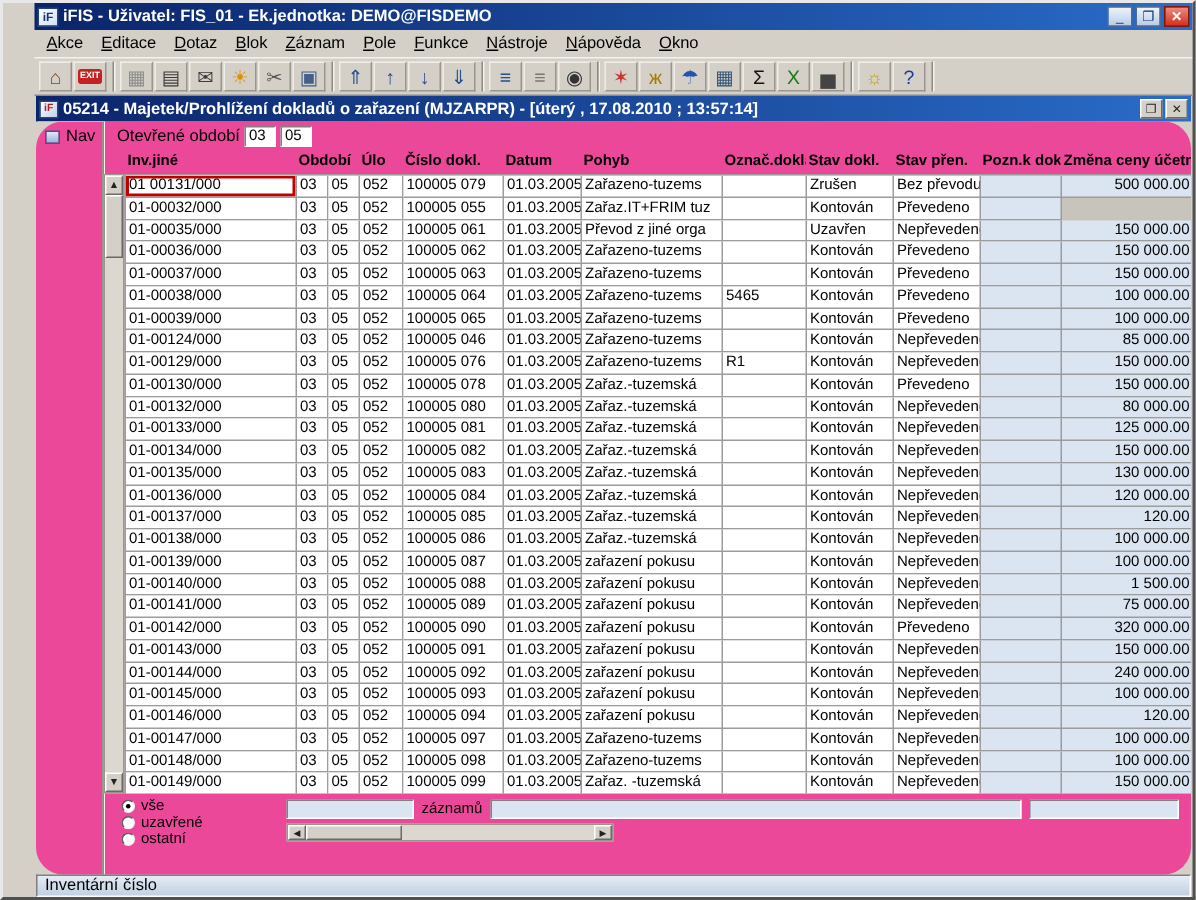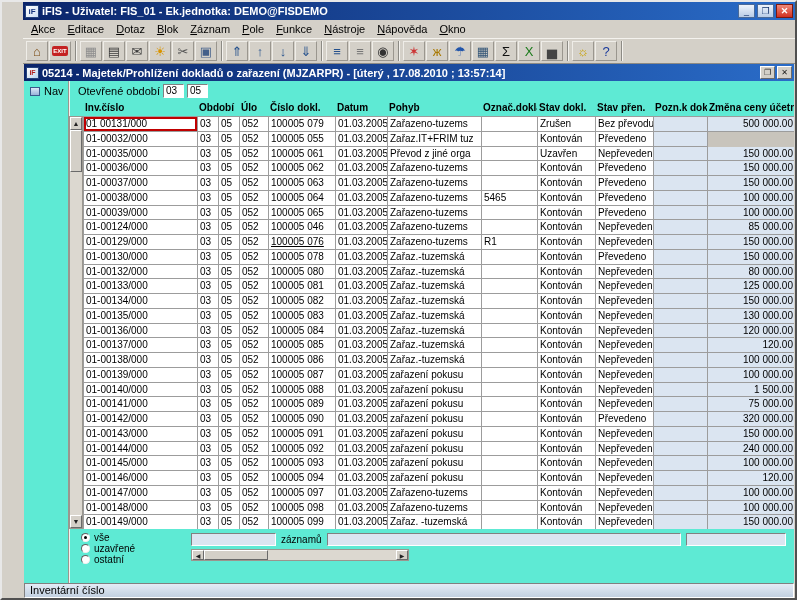--- a/index.html
+++ b/index.html
@@ -35,21 +35,21 @@
   .exit-badge{font-size:6px;font-weight:bold;padding:2px 1px;border-radius:2px;letter-spacing:0;}
   
   .childbar{height:17px;flex:none;background:linear-gradient(90deg,var(--tb1,#0a246a),var(--tb2,#2a6cc8));
     display:flex;align-items:center;gap:3px;padding:0 2px;margin:0 1px;}
   .child-ico{width:13px;height:12px;background:linear-gradient(135deg,#ffffff,#bcd2ec);border:1px solid #24427c;
     color:#b02020;font-size:7px;font-weight:bold;line-height:10px;text-align:center;flex:none;}
   .childbar .title{color:#fff;font-size:11px;font-weight:bold;flex:1;white-space:nowrap;overflow:hidden;}
   .cbtn{width:15px;height:13px;font-size:8px;line-height:11px;text-align:center;background:#d4d0c8;
     border:1px solid;border-color:#fff #6a6a6a #6a6a6a #fff;color:#222;}
   
-  .content{flex:1;min-height:0;display:flex;background:#5eead4;margin:0 1px;}
+  .content{flex:1;min-height:0;display:flex;background:#ec4899;margin:0 1px;border-radius:18px;}
   .navstrip{width:45px;flex:none;border-right:1px solid #9a968e;box-shadow:1px 0 0 #f4f2ee;
     display:flex;flex-direction:column;padding:4px 0 0 6px;}
   .nav-row{display:flex;align-items:center;gap:4px;font-size:11px;}
   .nav-ico{width:10px;height:9px;border:1px solid #3a5a8c;background:linear-gradient(#dce8f8,#9ab4da);flex:none;}
   .main{flex:1;min-width:0;display:flex;flex-direction:column;overflow:hidden;}
   .form-strip{height:20px;flex:none;display:flex;align-items:center;gap:3px;padding-left:9px;font-size:11px;}
   .inp{width:21px;height:14px;background:#fff;border:1px solid;border-color:#808080 #fff #fff #808080;
     font-size:10px;line-height:12px;padding:0 2px;}
   
   .thead{height:15px;flex:none;display:flex;padding-left:14px;font-size:10px;font-weight:bold;}
@@ -185,21 +185,21 @@
 
     <div class="main">
 
       <div class="form-strip">
         <span>Otevřené období</span>
         <div class="inp">03</div>
         <div class="inp">05</div>
       </div>
 
       <div class="thead">
-          <div class="hcell" style="width: 114px;">Inv.číslo</div>
+          <div class="hcell" style="width: 114px;">Inv.jiné</div>
           <div class="hcell" style="width: 42px;">Období</div>
           <div class="hcell" style="width: 29px;">Úlo</div>
           <div class="hcell" style="width: 67px;">Číslo dokl.</div>
           <div class="hcell" style="width: 52px;">Datum</div>
           <div class="hcell" style="width: 94px;">Pohyb</div>
           <div class="hcell" style="width: 56px;">Označ.dokladu</div>
           <div class="hcell" style="width: 58px;">Stav dokl.</div>
           <div class="hcell" style="width: 58px;">Stav přen.</div>
           <div class="hcell" style="width: 54px;">Pozn.k dokl.</div>
           <div class="hcell" style="width: 88px;">Změna ceny účetní</div>
@@ -333,21 +333,21 @@
               <div class="tcell" style="width: 58px;">Nepřevedeno</div>
               <div class="tcell tint" style="width: 54px;"></div>
               <div class="tcell tint right" style="width: 88px;">85 000.00</div>
               <div class="tcell tint right" style="width: 45px;"></div>
             </div>
             <div class="trow">
               <div class="tcell" style="width: 114px;">01-00129/000</div>
               <div class="tcell" style="width: 21px;">03</div>
               <div class="tcell" style="width: 21px;">05</div>
               <div class="tcell" style="width: 29px;">052</div>
-              <div class="tcell" style="width: 67px; text-decoration: underline;">100005 076</div>
+              <div class="tcell" style="width: 67px;">100005 076</div>
               <div class="tcell" style="width: 52px;">01.03.2005</div>
               <div class="tcell" style="width: 94px;">Zařazeno-tuzems</div>
               <div class="tcell" style="width: 56px;">R1</div>
               <div class="tcell" style="width: 58px;">Kontován</div>
               <div class="tcell" style="width: 58px;">Nepřevedeno</div>
               <div class="tcell tint" style="width: 54px;"></div>
               <div class="tcell tint right" style="width: 88px;">150 000.00</div>
               <div class="tcell tint right" style="width: 45px;"></div>
             </div>
             <div class="trow">

